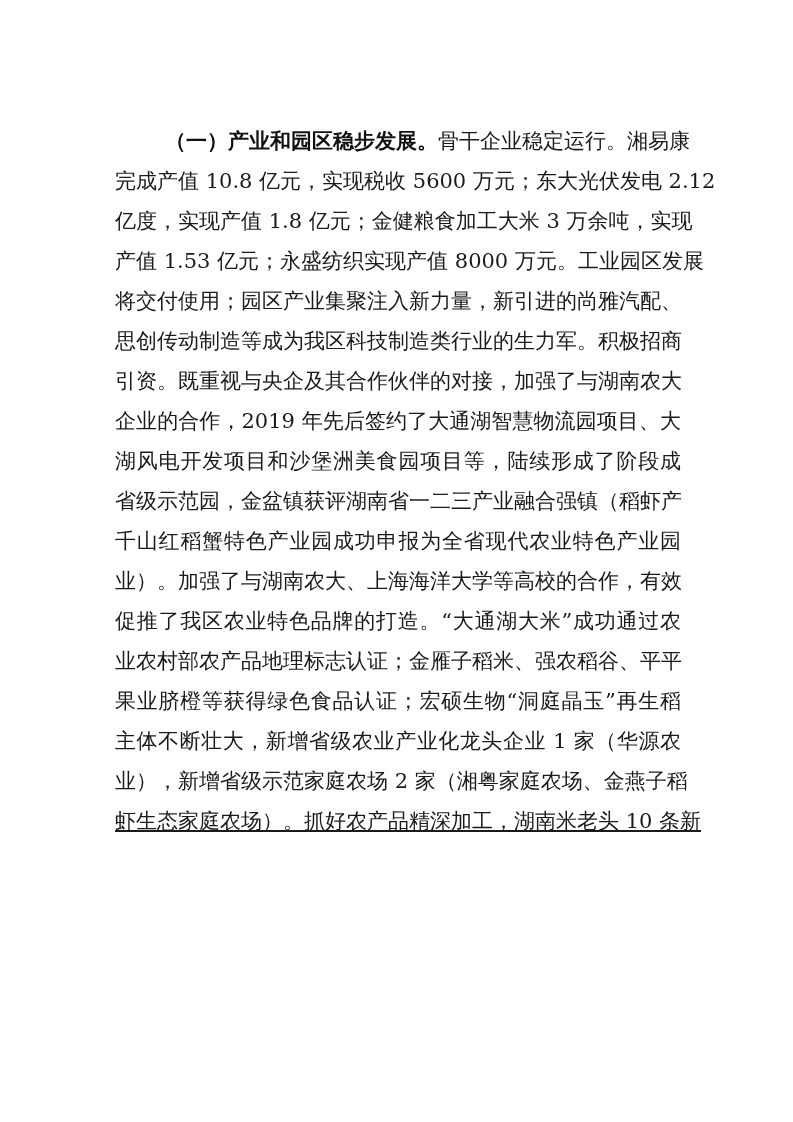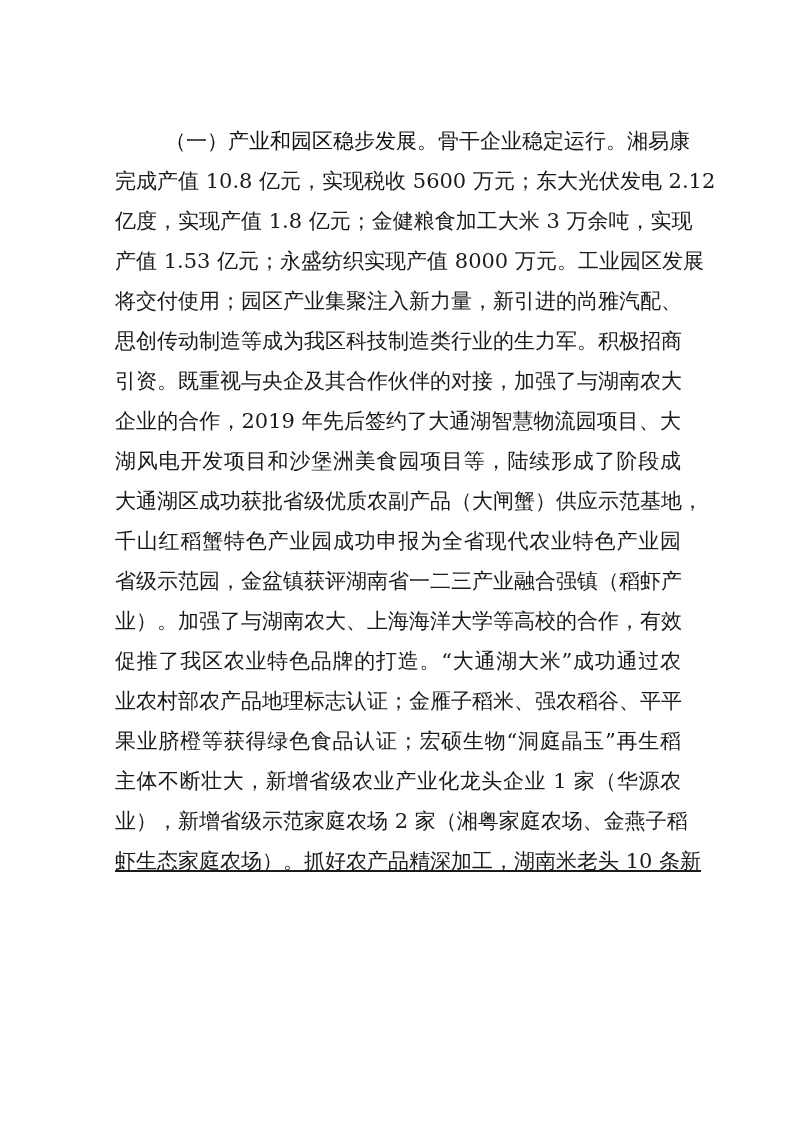--- a/index.html
+++ b/index.html
@@ -39,41 +39,40 @@
     }
     .line.first {
       padding-left: 50px;
     }
     .line.last {
       text-align-last: justify;
       text-decoration: underline;
     }
     .heading {
       font-family: "DejaVu Serif", "Liberation Serif", serif;
-      font-weight: normal;
+      font-weight: bold;
       color: #111111;
     }
   </style>
 </head>
 <body>
 
 <div class="page">
   <div class="body-text">
     <div class="line first"><span class="heading">（一）产业和园区稳步发展。</span><span>骨干企业稳定运行。湘易康</span></div>
     <div class="line">完成产值 10.8 亿元，实现税收 5600 万元；东大光伏发电 2.12</div>
     <div class="line">亿度，实现产值 1.8 亿元；金健粮食加工大米 3 万余吨，实现</div>
     <div class="line">产值 1.53 亿元；永盛纺织实现产值 8000 万元。工业园区发展</div>
     <div class="line">将交付使用；园区产业集聚注入新力量，新引进的尚雅汽配、</div>
     <div class="line">思创传动制造等成为我区科技制造类行业的生力军。积极招商</div>
     <div class="line">引资。既重视与央企及其合作伙伴的对接，加强了与湖南农大</div>
     <div class="line">企业的合作，2019 年先后签约了大通湖智慧物流园项目、大</div>
     <div class="line">湖风电开发项目和沙堡洲美食园项目等，陆续形成了阶段成</div>
-    <div class="line">大通湖区成功获批省级优质农副产品（大闸蟹）供应示范基地，</div>
+    <div class="line">省级示范园，金盆镇获评湖南省一二三产业融合强镇（稻虾产</div>
     <div class="line">千山红稻蟹特色产业园成功申报为全省现代农业特色产业园</div>
-    <div class="line">省级示范园，金盆镇获评湖南省一二三产业融合强镇（稻虾产</div>
     <div class="line">业）。加强了与湖南农大、上海海洋大学等高校的合作，有效</div>
     <div class="line">促推了我区农业特色品牌的打造。“大通湖大米”成功通过农</div>
     <div class="line">业农村部农产品地理标志认证；金雁子稻米、强农稻谷、平平</div>
     <div class="line">果业脐橙等获得绿色食品认证；宏硕生物“洞庭晶玉”再生稻</div>
     <div class="line">主体不断壮大，新增省级农业产业化龙头企业 1 家（华源农</div>
     <div class="line">业），新增省级示范家庭农场 2 家（湘粤家庭农场、金燕子稻</div>
     <div class="line last">虾生态家庭农场）。抓好农产品精深加工，湖南米老头 10 条新</div>
   </div>
 </div>
 

